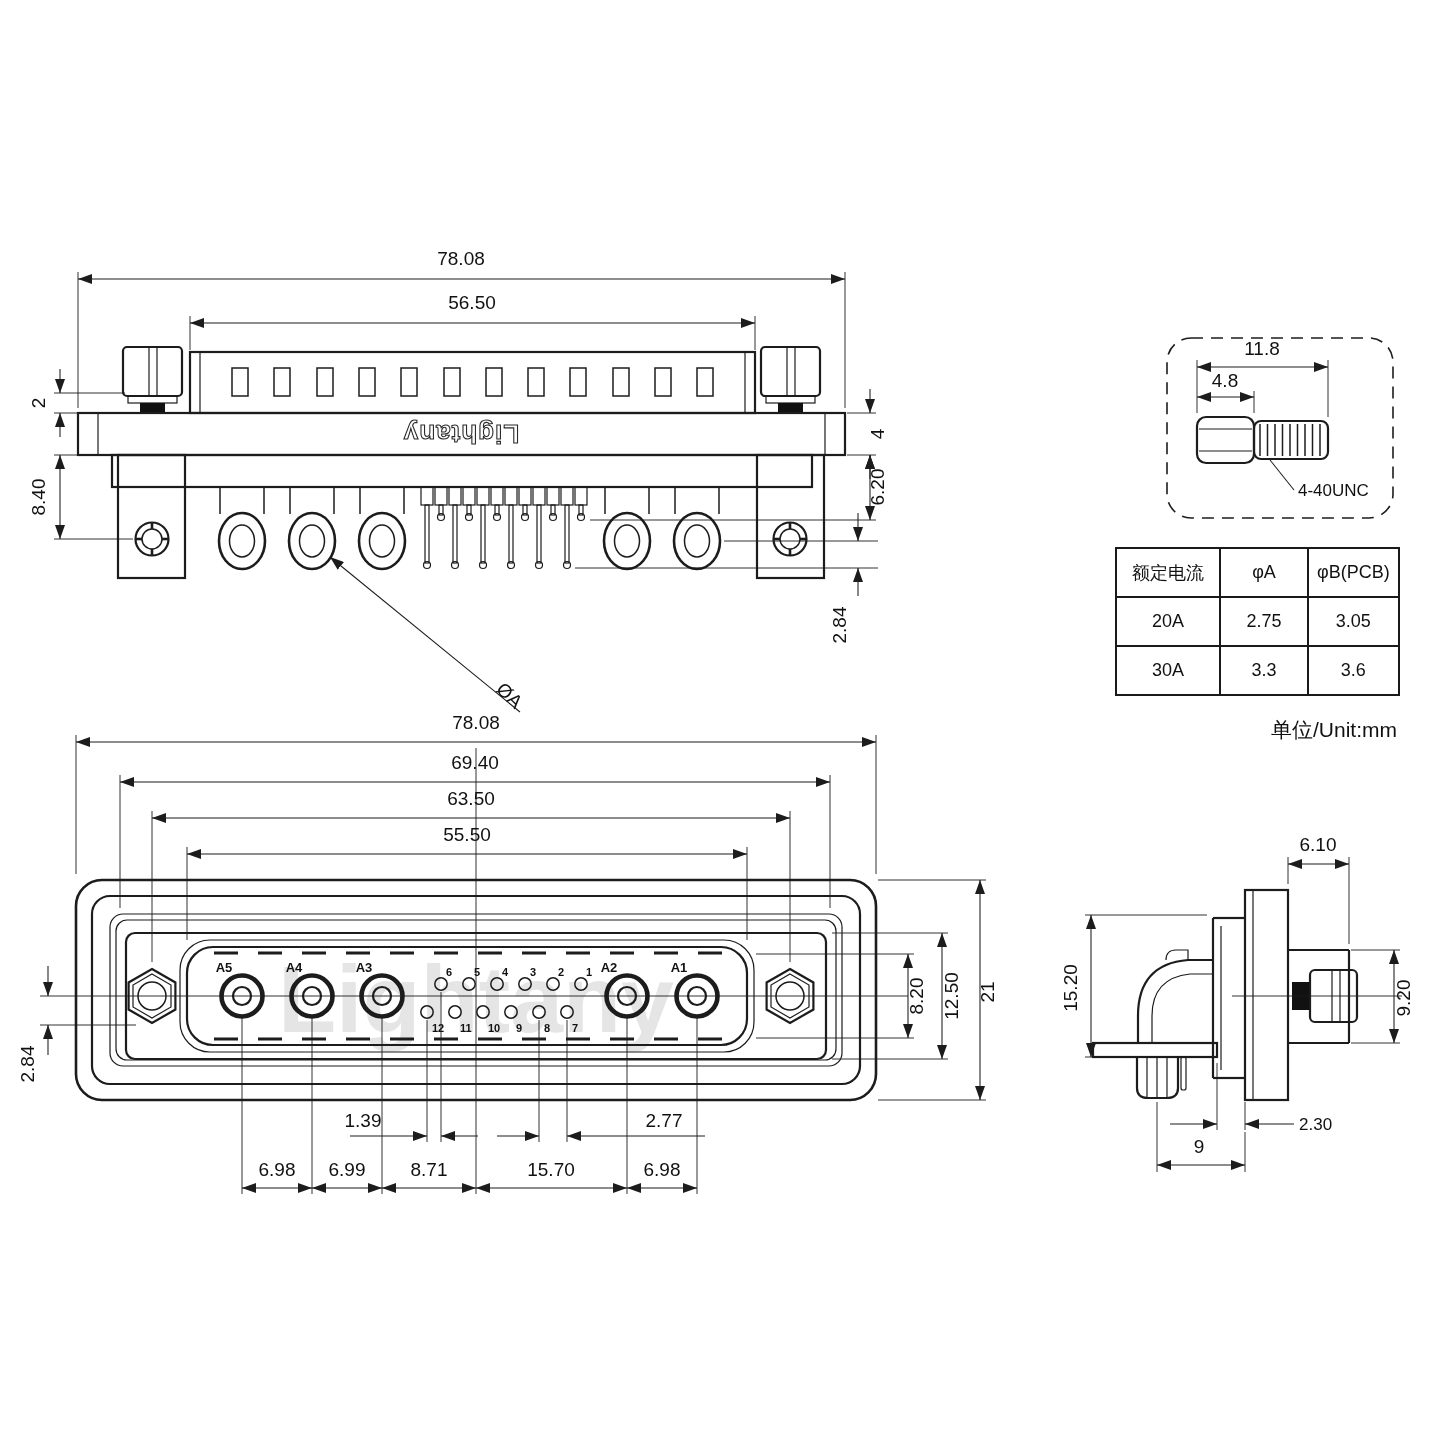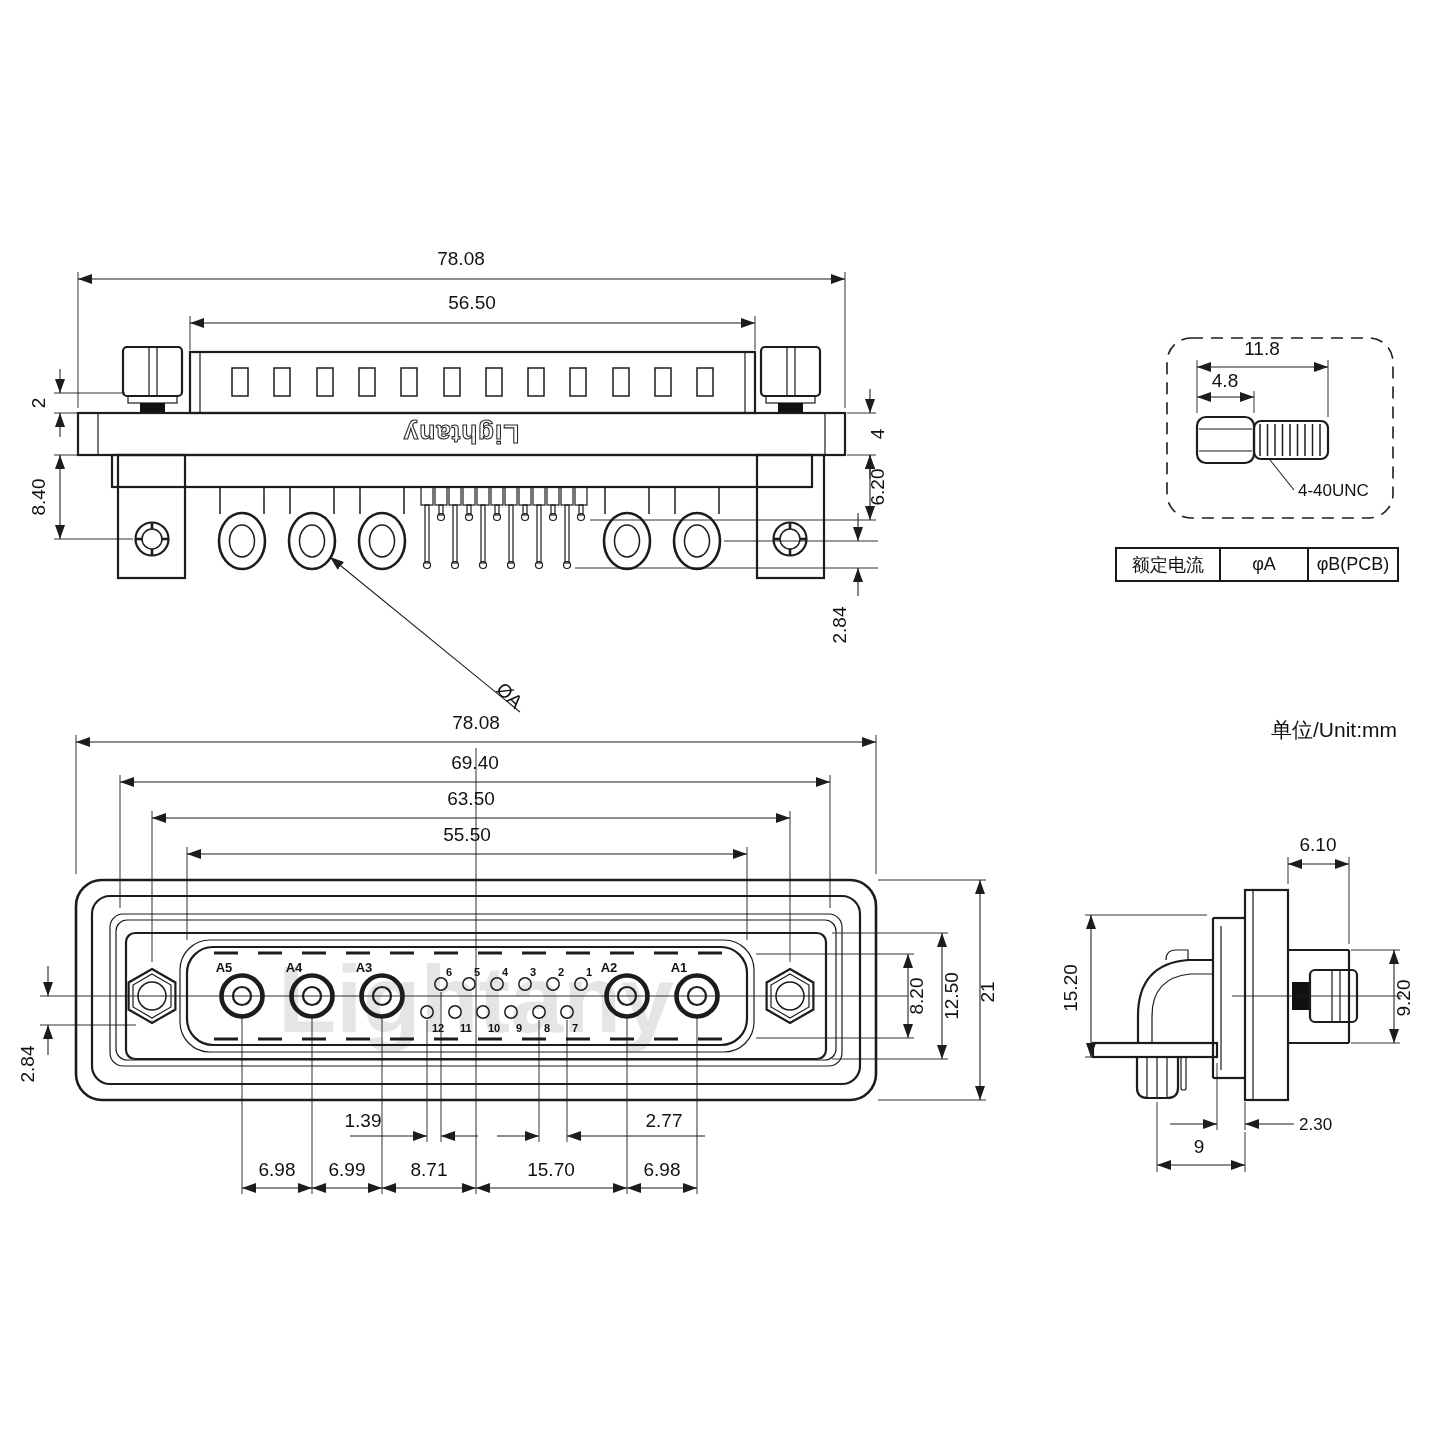--- a/index.html
+++ b/index.html
@@ -21,21 +21,21 @@
   text{fill:#111}
   .t  {font-size:19px;text-anchor:middle}
   .bp {font-size:13px;font-weight:bold;text-anchor:middle}
   .sp {font-size:11px;font-weight:bold;text-anchor:start}
   .th {font-size:17px;text-anchor:start}
   .lg {font-size:26px;font-weight:bold;fill:#fff;stroke:#2a2a2a;stroke-width:1.1;letter-spacing:1px;text-anchor:middle}
   .wm {font-size:95px;font-weight:bold;fill:#e5e5e5;text-anchor:middle}
   
   #spec{position:absolute;left:1115px;top:547px;border-collapse:collapse;table-layout:fixed;
         font-size:18px;color:#111}
-  #spec td{border:2px solid #1a1a1a;text-align:center;padding:0;height:31px;background:#fff}
+  #spec td{border:2px solid #1a1a1a;text-align:center;padding:8px;height:31px;background:#fff}
   #unit-note{position:absolute;left:1115px;top:716px;width:282px;text-align:right;font-size:21px;color:#111}
 </style>
 </head>
 <body>
 
 <div class="stage">
 <svg width="1440" height="1440" viewBox="0 0 1440 1440">
   <defs>
     <marker id="a" markerUnits="userSpaceOnUse" markerWidth="14" markerHeight="10" refX="14" refY="5" orient="auto-start-reverse">
       <path d="M0,0 L14,5 L0,10 Z" fill="#1c1c1c"></path>
@@ -474,16 +474,26 @@
         <col style="width:104px">
         <col style="width:88px">
         <col style="width:90px">
       </colgroup>
   <tbody>
     <tr>
       <td>额定电流</td>
       <td>φA</td>
       <td>φB(PCB)</td>
     </tr>
+    <tr>
+      <td>20A</td>
+      <td>2.75</td>
+      <td>3.05</td>
+    </tr>
+    <tr>
+      <td>30A</td>
+      <td>3.3</td>
+      <td>3.6</td>
+    </tr>
   </tbody>
 </table>
 <div id="unit-note">单位/Unit:mm</div>
 </div>
 
 </body></html>

